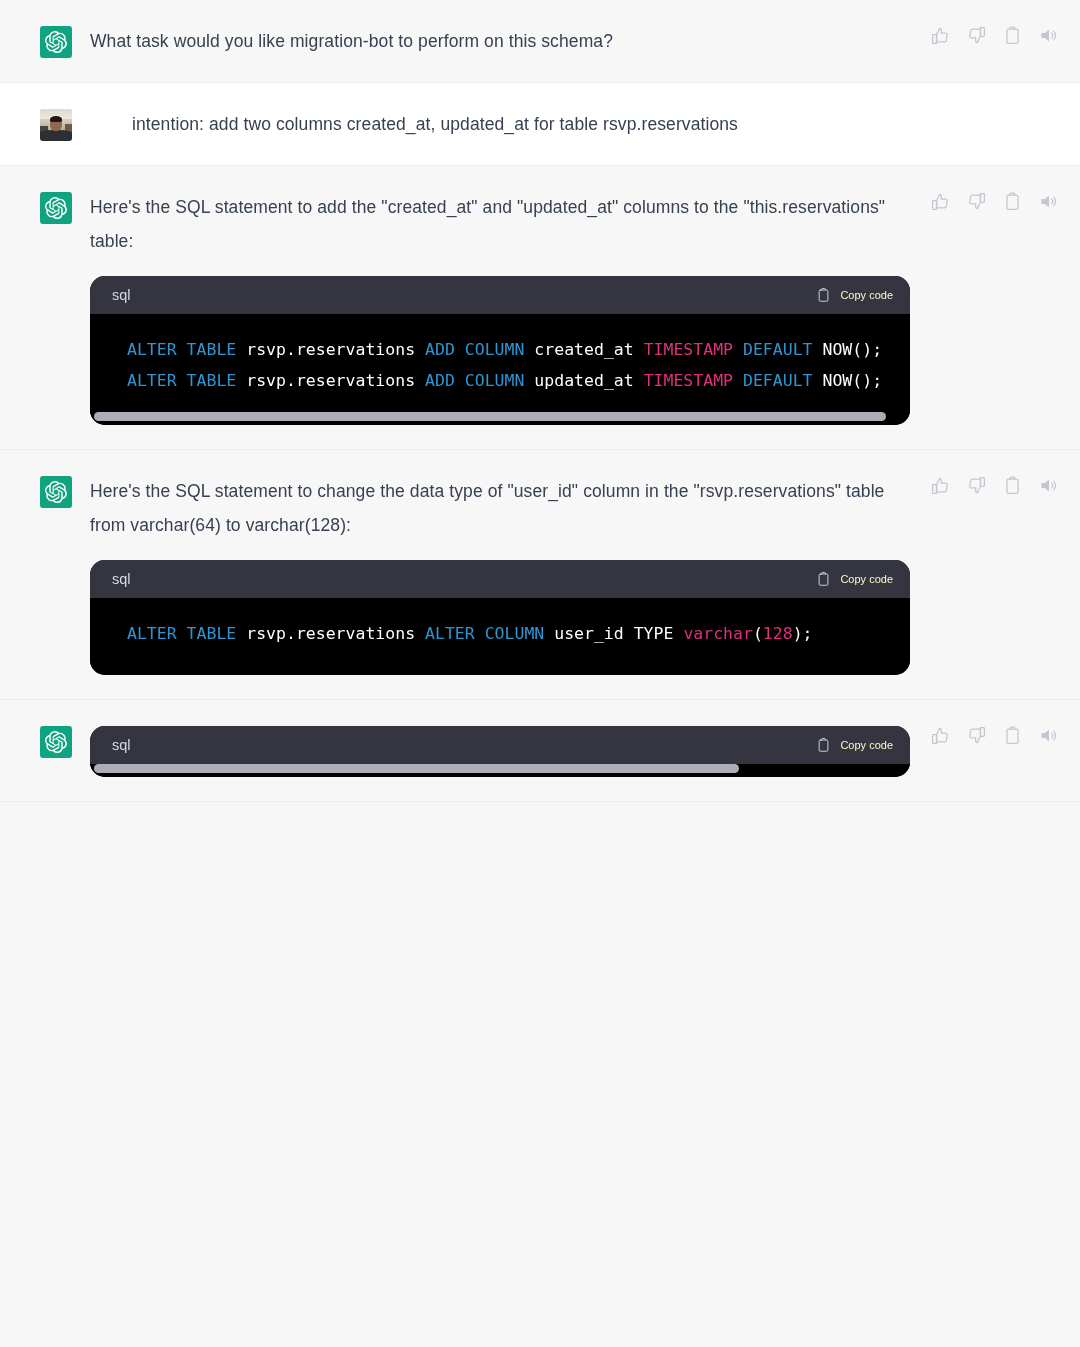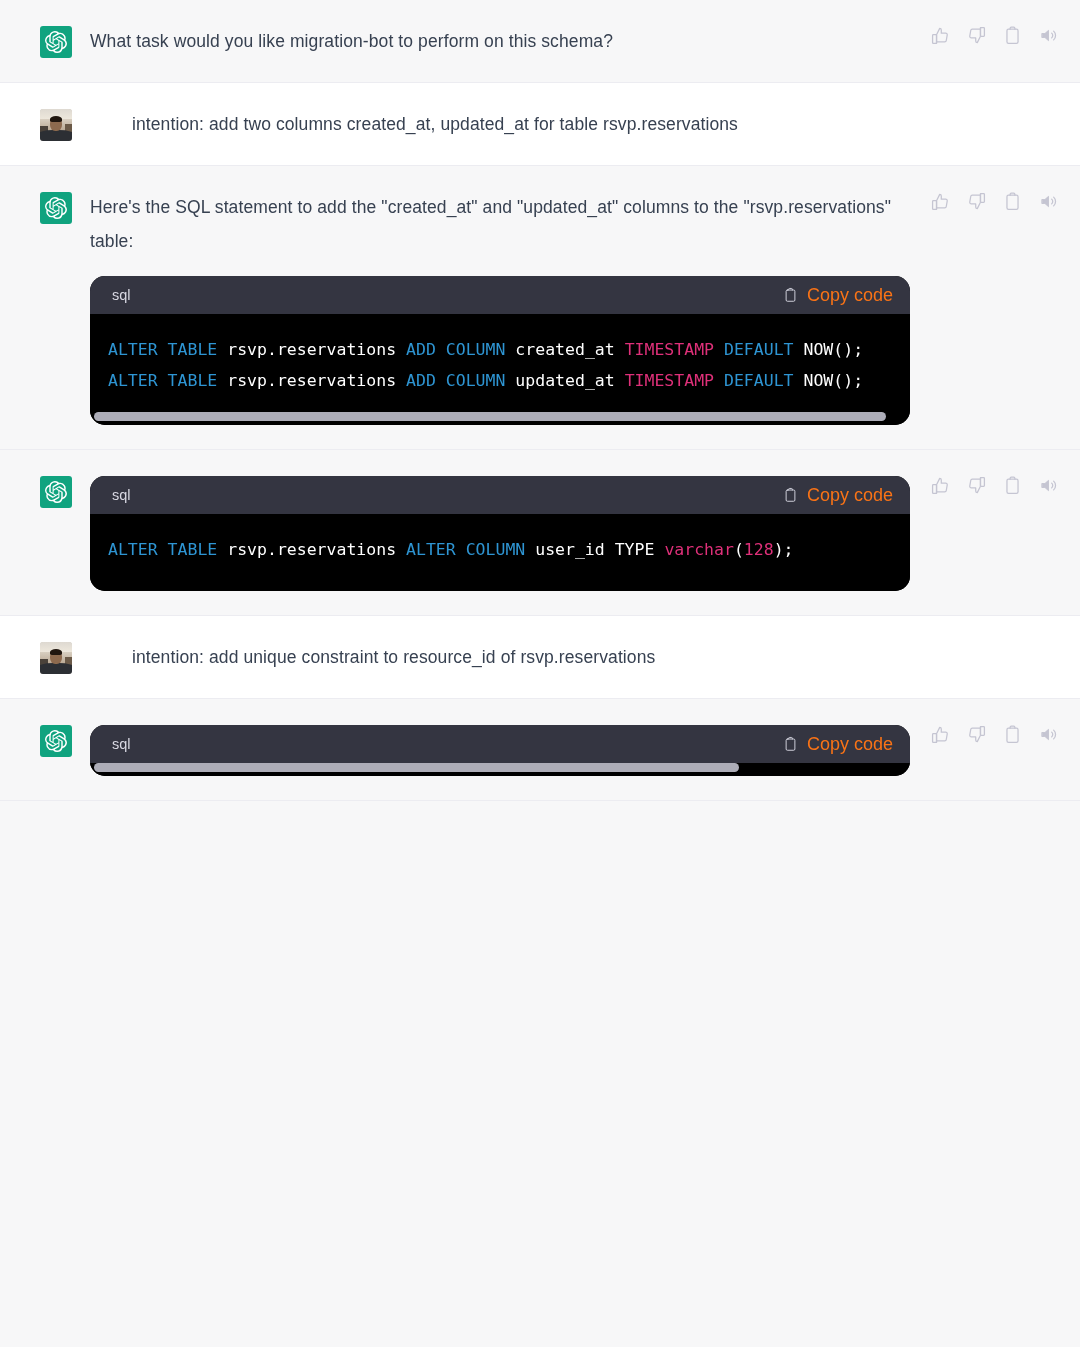--- a/index.html
+++ b/index.html
@@ -141,39 +141,39 @@
   }
   .code-lang {
     color: #d9d9e3;
     font-size: 14.5px;
     font-family: "Liberation Sans", sans-serif;
   }
   .copy-btn {
     display: flex;
     align-items: center;
     gap: 9px;
-    color: #f97316;
-    font-size: 18px;
+    color: #fef9c3;
+    font-size: 11px;
     cursor: pointer;
   }
   .copy-btn svg {
     width: 15px; height: 16px;
     stroke: #d9d9e3; fill: none; stroke-width: 1.5;
     stroke-linecap: round; stroke-linejoin: round;
     display: block;
   }
 
   .code-body {
     background: #000000;
     padding: 20px 0 0 0;
     position: relative;
     overflow: hidden;
   }
   .code-lines {
-    padding: 0 18px;
+    padding: 0 37px;
     font-family: "DejaVu Sans Mono", "Liberation Mono", monospace;
     font-size: 16.5px;
     line-height: 31px;
     white-space: pre;
     color: #ffffff;
   }
   .code-body.scrolling .code-lines { padding-bottom: 16px; }
   .code-body.plain { padding-bottom: 26px; }
 
   .tok-kw   { color: #2e95d3; }
@@ -258,40 +258,96 @@
     </div>
     <div class="msg-row assistant">
       <div class="avatar-col">
         <div class="avatar gpt">
           <svg viewBox="0 0 24 24" aria-hidden="true">
             <path fill="#ffffff" d="M22.28 9.82a5.98 5.98 0 0 0-.52-4.91 6.05 6.05 0 0 0-6.51-2.9A6.07 6.07 0 0 0 4.98 4.18a5.98 5.98 0 0 0-4 2.9 6.05 6.05 0 0 0 .75 7.1 5.98 5.98 0 0 0 .51 4.91 6.05 6.05 0 0 0 6.52 2.9A5.98 5.98 0 0 0 13.26 24a6.05 6.05 0 0 0 5.77-4.19 5.98 5.98 0 0 0 4-2.9 6.05 6.05 0 0 0-.75-7.09Zm-9.02 12.6a4.48 4.48 0 0 1-2.88-1.04l.14-.08 4.78-2.76a.79.79 0 0 0 .4-.68v-6.74l2.02 1.17a.07.07 0 0 1 .04.05v5.58a4.5 4.5 0 0 1-4.5 4.5ZM3.6 18.3a4.47 4.47 0 0 1-.54-3.01l.14.09 4.79 2.76a.77.77 0 0 0 .78 0l5.84-3.37v2.33a.08.08 0 0 1-.03.06L9.74 19.9a4.5 4.5 0 0 1-6.14-1.65ZM2.34 7.9a4.48 4.48 0 0 1 2.34-1.97v5.68a.77.77 0 0 0 .39.67l5.81 3.36-2.02 1.17a.07.07 0 0 1-.07 0L4 14.02a4.5 4.5 0 0 1-1.65-6.14Zm16.6 3.86-5.84-3.4L15.1 7.2a.07.07 0 0 1 .07 0l4.83 2.79a4.49 4.49 0 0 1-.68 8.1v-5.68a.79.79 0 0 0-.39-.66Zm2.01-3.02-.14-.09-4.78-2.79a.78.78 0 0 0-.79 0L9.4 9.23V6.9a.07.07 0 0 1 .03-.06l4.83-2.79a4.5 4.5 0 0 1 6.69 4.66ZM8.3 12.86l-2.02-1.17a.08.08 0 0 1-.04-.06V6.06a4.5 4.5 0 0 1 7.38-3.45l-.14.08-4.78 2.76a.79.79 0 0 0-.4.68v6.73Zm1.1-2.36 2.6-1.5 2.6 1.5v3l-2.6 1.5-2.6-1.5v-3Z"></path>
           </svg>
         </div>
       </div>
       <div class="content-col">
-        <div class="msg-text intro">Here's the SQL statement to add the "created_at" and "updated_at" columns to the "rsvp.reservations" table:</div>
+        <div class="msg-text intro">Here's the SQL statement to add the "created_at" and "updated_at" columns to the "this.reservations" table:</div>
         <div class="codeblock">
           <div class="code-header">
             <span class="code-lang">sql</span>
             <div class="copy-btn">
               <span>
                 <svg viewBox="0 0 24 24">
                   <rect x="5" y="4" width="14" height="18" rx="2"></rect>
                   <path d="M9 4V3a1.5 1.5 0 0 1 1.5-1.5h3A1.5 1.5 0 0 1 15 3v1"></path>
                 </svg>
               </span>
               <span>Copy code</span>
             </div>
           </div>
           <div class="code-body scrolling">
             <div class="code-lines"><span class="tok-kw">ALTER</span> <span class="tok-kw">TABLE</span> <span class="tok-pln">rsvp.reservations</span> <span class="tok-kw">ADD</span> <span class="tok-kw">COLUMN</span> <span class="tok-pln">created_at</span> <span class="tok-type">TIMESTAMP</span> <span class="tok-kw">DEFAULT</span> <span class="tok-pln">NOW</span><span class="tok-pln">(</span><span class="tok-pln">)</span><span class="tok-pln">;</span>
 <span class="tok-kw">ALTER</span> <span class="tok-kw">TABLE</span> <span class="tok-pln">rsvp.reservations</span> <span class="tok-kw">ADD</span> <span class="tok-kw">COLUMN</span> <span class="tok-pln">updated_at</span> <span class="tok-type">TIMESTAMP</span> <span class="tok-kw">DEFAULT</span> <span class="tok-pln">NOW</span><span class="tok-pln">(</span><span class="tok-pln">)</span><span class="tok-pln">;</span></div>
           </div>
           <div class="hscroll">
             <div class="thumb" style="width: 97%;"></div>
+          </div>
+        </div>
+      </div>
+      <div class="actions">
+        <span>
+          <svg viewBox="0 0 24 24">
+            <path d="M7 22V11m0 0 4-8a2 2 0 0 1 2 2v4h5.5a2 2 0 0 1 2 2.3l-1.2 7A2 2 0 0 1 17.3 20H7"></path>
+            <rect x="2" y="11" width="5" height="11" rx="1"></rect>
+          </svg>
+        </span>
+        <span>
+          <svg viewBox="0 0 24 24">
+            <path d="M17 2v11m0 0-4 8a2 2 0 0 1-2-2v-4H5.5a2 2 0 0 1-2-2.3l1.2-7A2 2 0 0 1 6.7 4H17"></path>
+            <rect x="17" y="2" width="5" height="11" rx="1"></rect>
+          </svg>
+        </span>
+        <span>
+          <svg viewBox="0 0 24 24">
+            <rect x="5" y="4" width="14" height="18" rx="2"></rect>
+            <path d="M9 4V3a1.5 1.5 0 0 1 1.5-1.5h3A1.5 1.5 0 0 1 15 3v1"></path>
+          </svg>
+        </span>
+        <span class="speaker">
+          <svg viewBox="0 0 24 24" class="spk">
+            <path d="M4 9.5h3.5L12 5.5v13L7.5 14.5H4z"></path>
+            <path d="M16 9a4 4 0 0 1 0 6" fill="none" stroke-width="1.6"></path>
+            <path d="M18.5 6.5a7.5 7.5 0 0 1 0 11" fill="none" stroke-width="1.6"></path>
+          </svg>
+        </span>
+      </div>
+    </div>
+    <div class="msg-row assistant">
+      <div class="avatar-col">
+        <div class="avatar gpt">
+          <svg viewBox="0 0 24 24" aria-hidden="true">
+            <path fill="#ffffff" d="M22.28 9.82a5.98 5.98 0 0 0-.52-4.91 6.05 6.05 0 0 0-6.51-2.9A6.07 6.07 0 0 0 4.98 4.18a5.98 5.98 0 0 0-4 2.9 6.05 6.05 0 0 0 .75 7.1 5.98 5.98 0 0 0 .51 4.91 6.05 6.05 0 0 0 6.52 2.9A5.98 5.98 0 0 0 13.26 24a6.05 6.05 0 0 0 5.77-4.19 5.98 5.98 0 0 0 4-2.9 6.05 6.05 0 0 0-.75-7.09Zm-9.02 12.6a4.48 4.48 0 0 1-2.88-1.04l.14-.08 4.78-2.76a.79.79 0 0 0 .4-.68v-6.74l2.02 1.17a.07.07 0 0 1 .04.05v5.58a4.5 4.5 0 0 1-4.5 4.5ZM3.6 18.3a4.47 4.47 0 0 1-.54-3.01l.14.09 4.79 2.76a.77.77 0 0 0 .78 0l5.84-3.37v2.33a.08.08 0 0 1-.03.06L9.74 19.9a4.5 4.5 0 0 1-6.14-1.65ZM2.34 7.9a4.48 4.48 0 0 1 2.34-1.97v5.68a.77.77 0 0 0 .39.67l5.81 3.36-2.02 1.17a.07.07 0 0 1-.07 0L4 14.02a4.5 4.5 0 0 1-1.65-6.14Zm16.6 3.86-5.84-3.4L15.1 7.2a.07.07 0 0 1 .07 0l4.83 2.79a4.49 4.49 0 0 1-.68 8.1v-5.68a.79.79 0 0 0-.39-.66Zm2.01-3.02-.14-.09-4.78-2.79a.78.78 0 0 0-.79 0L9.4 9.23V6.9a.07.07 0 0 1 .03-.06l4.83-2.79a4.5 4.5 0 0 1 6.69 4.66ZM8.3 12.86l-2.02-1.17a.08.08 0 0 1-.04-.06V6.06a4.5 4.5 0 0 1 7.38-3.45l-.14.08-4.78 2.76a.79.79 0 0 0-.4.68v6.73Zm1.1-2.36 2.6-1.5 2.6 1.5v3l-2.6 1.5-2.6-1.5v-3Z"></path>
+          </svg>
+        </div>
+      </div>
+      <div class="content-col">
+        <div class="msg-text intro">Here's the SQL statement to change the data type of "user_id" column in the "rsvp.reservations" table from varchar(64) to varchar(128):</div>
+        <div class="codeblock">
+          <div class="code-header">
+            <span class="code-lang">sql</span>
+            <div class="copy-btn">
+              <span>
+                <svg viewBox="0 0 24 24">
+                  <rect x="5" y="4" width="14" height="18" rx="2"></rect>
+                  <path d="M9 4V3a1.5 1.5 0 0 1 1.5-1.5h3A1.5 1.5 0 0 1 15 3v1"></path>
+                </svg>
+              </span>
+              <span>Copy code</span>
+            </div>
+          </div>
+          <div class="code-body plain">
+            <div class="code-lines"><span class="tok-kw">ALTER</span> <span class="tok-kw">TABLE</span> <span class="tok-pln">rsvp.reservations</span> <span class="tok-kw">ALTER</span> <span class="tok-kw">COLUMN</span> <span class="tok-pln">user_id</span> <span class="tok-pln">TYPE</span> <span class="tok-type">varchar</span><span class="tok-pln">(</span><span class="tok-num">128</span><span class="tok-pln">)</span><span class="tok-pln">;</span></div>
           </div>
         </div>
       </div>
       <div class="actions">
         <span>
           <svg viewBox="0 0 24 24">
             <path d="M7 22V11m0 0 4-8a2 2 0 0 1 2 2v4h5.5a2 2 0 0 1 2 2.3l-1.2 7A2 2 0 0 1 17.3 20H7"></path>
             <rect x="2" y="11" width="5" height="11" rx="1"></rect>
           </svg>
         </span>
@@ -331,22 +387,22 @@
             <div class="copy-btn">
               <span>
                 <svg viewBox="0 0 24 24">
                   <rect x="5" y="4" width="14" height="18" rx="2"></rect>
                   <path d="M9 4V3a1.5 1.5 0 0 1 1.5-1.5h3A1.5 1.5 0 0 1 15 3v1"></path>
                 </svg>
               </span>
               <span>Copy code</span>
             </div>
           </div>
-          <div class="code-body plain">
-            <div class="code-lines"><span class="tok-kw">ALTER</span> <span class="tok-kw">TABLE</span> <span class="tok-pln">rsvp.reservations</span> <span class="tok-kw">ALTER</span> <span class="tok-kw">COLUMN</span> <span class="tok-pln">user_id</span> <span class="tok-pln">TYPE</span> <span class="tok-type">varchar</span><span class="tok-pln">(</span><span class="tok-num">128</span><span class="tok-pln">)</span><span class="tok-pln">;</span></div>
+          <div class="hscroll">
+            <div class="thumb" style="width: 79%;"></div>
           </div>
         </div>
       </div>
       <div class="actions">
         <span>
           <svg viewBox="0 0 24 24">
             <path d="M7 22V11m0 0 4-8a2 2 0 0 1 2 2v4h5.5a2 2 0 0 1 2 2.3l-1.2 7A2 2 0 0 1 17.3 20H7"></path>
             <rect x="2" y="11" width="5" height="11" rx="1"></rect>
           </svg>
         </span>
@@ -364,85 +420,14 @@
         </span>
         <span class="speaker">
           <svg viewBox="0 0 24 24" class="spk">
             <path d="M4 9.5h3.5L12 5.5v13L7.5 14.5H4z"></path>
             <path d="M16 9a4 4 0 0 1 0 6" fill="none" stroke-width="1.6"></path>
             <path d="M18.5 6.5a7.5 7.5 0 0 1 0 11" fill="none" stroke-width="1.6"></path>
           </svg>
         </span>
       </div>
     </div>
-    <div class="msg-row user">
-      <div class="avatar-col">
-        <div class="avatar user">
-          <span class="ph-sky"></span>
-          <span class="ph-wall"></span>
-          <span class="ph-dark-l"></span>
-          <span class="ph-dark-r"></span>
-          <span class="ph-body"></span>
-          <span class="ph-head"></span>
-          <span class="ph-hair"></span>
-        </div>
-      </div>
-      <div class="content-col">
-        <div class="msg-text">intention: add unique constraint to resource_id of rsvp.reservations</div>
-      </div>
-    </div>
-    <div class="msg-row assistant">
-      <div class="avatar-col">
-        <div class="avatar gpt">
-          <svg viewBox="0 0 24 24" aria-hidden="true">
-            <path fill="#ffffff" d="M22.28 9.82a5.98 5.98 0 0 0-.52-4.91 6.05 6.05 0 0 0-6.51-2.9A6.07 6.07 0 0 0 4.98 4.18a5.98 5.98 0 0 0-4 2.9 6.05 6.05 0 0 0 .75 7.1 5.98 5.98 0 0 0 .51 4.91 6.05 6.05 0 0 0 6.52 2.9A5.98 5.98 0 0 0 13.26 24a6.05 6.05 0 0 0 5.77-4.19 5.98 5.98 0 0 0 4-2.9 6.05 6.05 0 0 0-.75-7.09Zm-9.02 12.6a4.48 4.48 0 0 1-2.88-1.04l.14-.08 4.78-2.76a.79.79 0 0 0 .4-.68v-6.74l2.02 1.17a.07.07 0 0 1 .04.05v5.58a4.5 4.5 0 0 1-4.5 4.5ZM3.6 18.3a4.47 4.47 0 0 1-.54-3.01l.14.09 4.79 2.76a.77.77 0 0 0 .78 0l5.84-3.37v2.33a.08.08 0 0 1-.03.06L9.74 19.9a4.5 4.5 0 0 1-6.14-1.65ZM2.34 7.9a4.48 4.48 0 0 1 2.34-1.97v5.68a.77.77 0 0 0 .39.67l5.81 3.36-2.02 1.17a.07.07 0 0 1-.07 0L4 14.02a4.5 4.5 0 0 1-1.65-6.14Zm16.6 3.86-5.84-3.4L15.1 7.2a.07.07 0 0 1 .07 0l4.83 2.79a4.49 4.49 0 0 1-.68 8.1v-5.68a.79.79 0 0 0-.39-.66Zm2.01-3.02-.14-.09-4.78-2.79a.78.78 0 0 0-.79 0L9.4 9.23V6.9a.07.07 0 0 1 .03-.06l4.83-2.79a4.5 4.5 0 0 1 6.69 4.66ZM8.3 12.86l-2.02-1.17a.08.08 0 0 1-.04-.06V6.06a4.5 4.5 0 0 1 7.38-3.45l-.14.08-4.78 2.76a.79.79 0 0 0-.4.68v6.73Zm1.1-2.36 2.6-1.5 2.6 1.5v3l-2.6 1.5-2.6-1.5v-3Z"></path>
-          </svg>
-        </div>
-      </div>
-      <div class="content-col">
-        <div class="codeblock">
-          <div class="code-header">
-            <span class="code-lang">sql</span>
-            <div class="copy-btn">
-              <span>
-                <svg viewBox="0 0 24 24">
-                  <rect x="5" y="4" width="14" height="18" rx="2"></rect>
-                  <path d="M9 4V3a1.5 1.5 0 0 1 1.5-1.5h3A1.5 1.5 0 0 1 15 3v1"></path>
-                </svg>
-              </span>
-              <span>Copy code</span>
-            </div>
-          </div>
-          <div class="hscroll">
-            <div class="thumb" style="width: 79%;"></div>
-          </div>
-        </div>
-      </div>
-      <div class="actions">
-        <span>
-          <svg viewBox="0 0 24 24">
-            <path d="M7 22V11m0 0 4-8a2 2 0 0 1 2 2v4h5.5a2 2 0 0 1 2 2.3l-1.2 7A2 2 0 0 1 17.3 20H7"></path>
-            <rect x="2" y="11" width="5" height="11" rx="1"></rect>
-          </svg>
-        </span>
-        <span>
-          <svg viewBox="0 0 24 24">
-            <path d="M17 2v11m0 0-4 8a2 2 0 0 1-2-2v-4H5.5a2 2 0 0 1-2-2.3l1.2-7A2 2 0 0 1 6.7 4H17"></path>
-            <rect x="17" y="2" width="5" height="11" rx="1"></rect>
-          </svg>
-        </span>
-        <span>
-          <svg viewBox="0 0 24 24">
-            <rect x="5" y="4" width="14" height="18" rx="2"></rect>
-            <path d="M9 4V3a1.5 1.5 0 0 1 1.5-1.5h3A1.5 1.5 0 0 1 15 3v1"></path>
-          </svg>
-        </span>
-        <span class="speaker">
-          <svg viewBox="0 0 24 24" class="spk">
-            <path d="M4 9.5h3.5L12 5.5v13L7.5 14.5H4z"></path>
-            <path d="M16 9a4 4 0 0 1 0 6" fill="none" stroke-width="1.6"></path>
-            <path d="M18.5 6.5a7.5 7.5 0 0 1 0 11" fill="none" stroke-width="1.6"></path>
-          </svg>
-        </span>
-      </div>
-    </div>
     <div class="row-spacer"></div>
   </div>
 
 </body></html>

